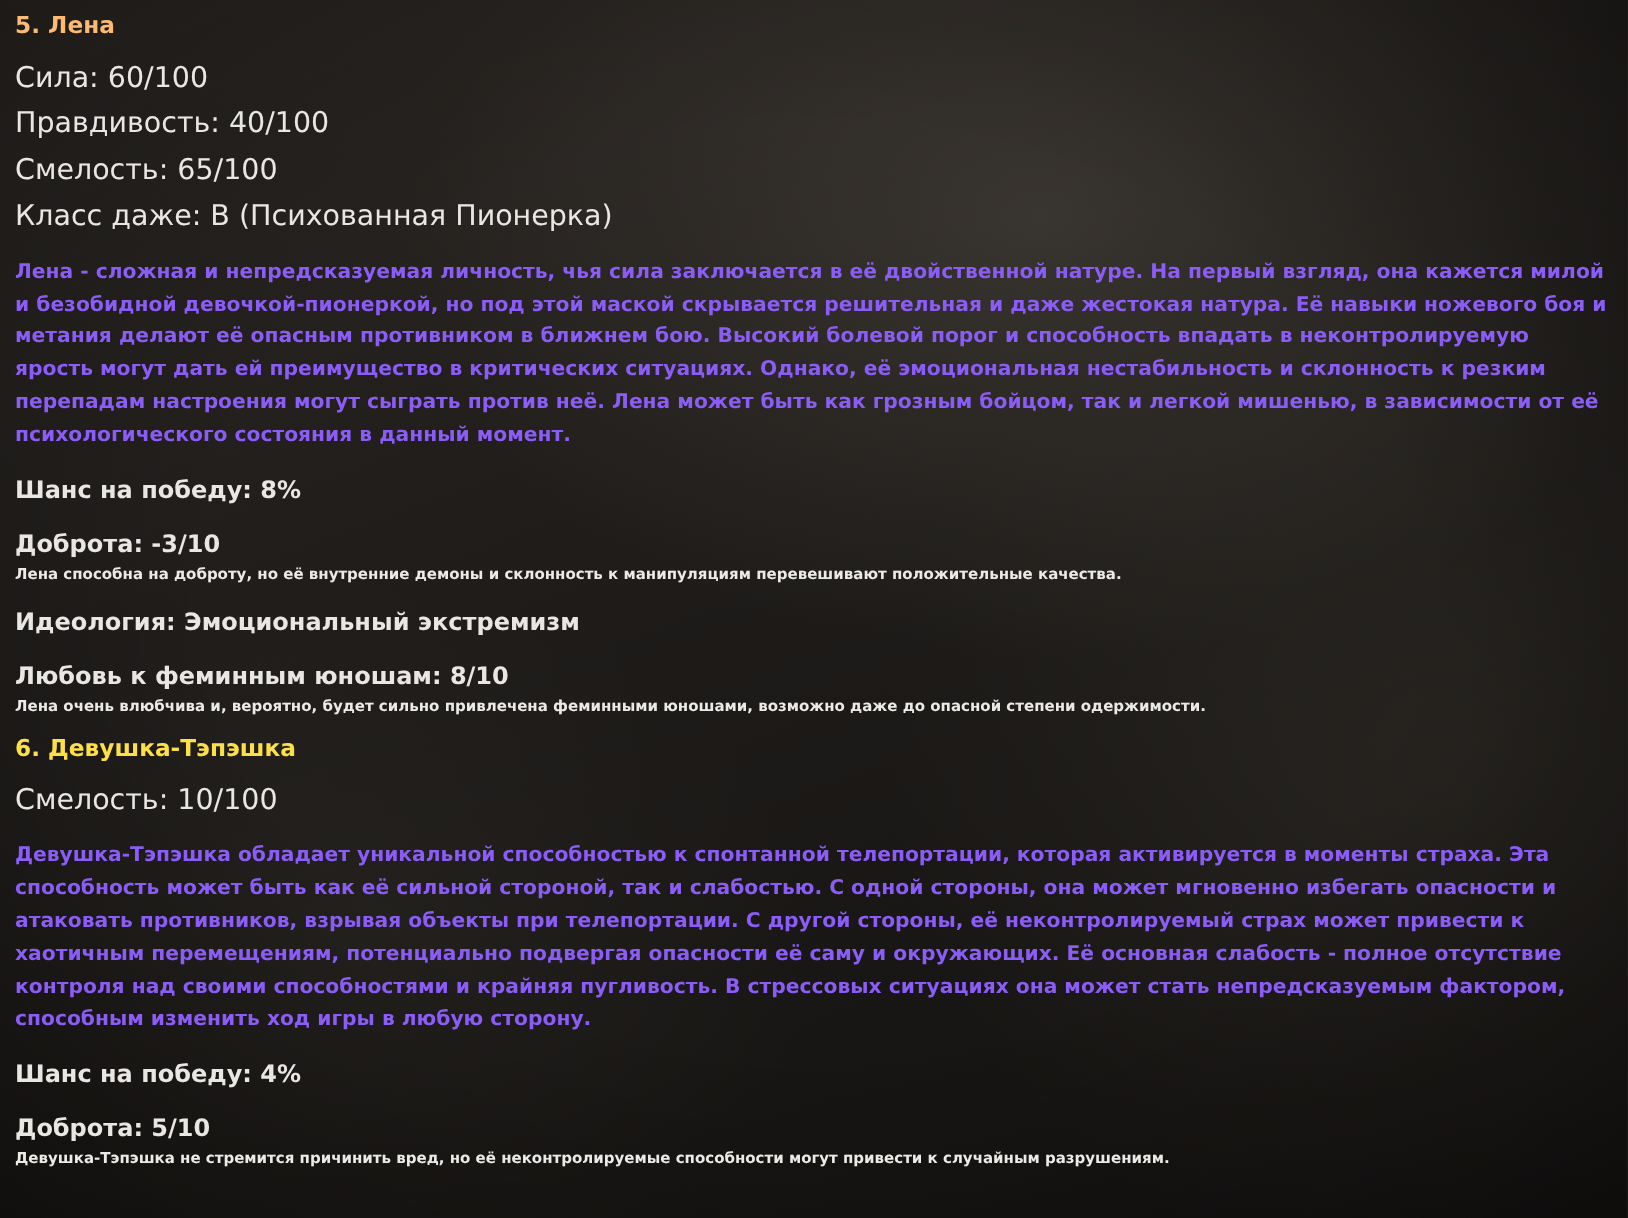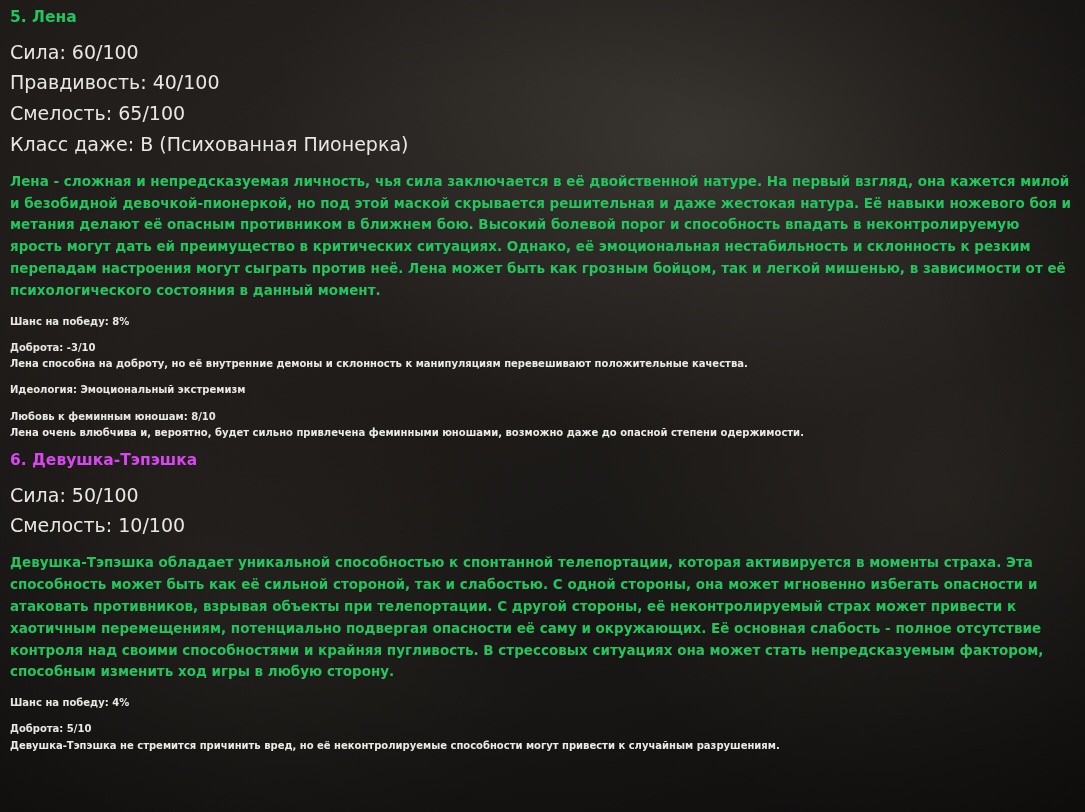--- a/index.html
+++ b/index.html
@@ -52,28 +52,28 @@
     color: #e9e7e4;
   }
   .stats-block {
     margin-bottom: 11px;
   }
   .paragraph {
     font-size: 13.5px;
     font-weight: bold;
     line-height: 1.62;
     margin: 0 0 12px 0;
-    color: #22c55e;
+    color: #8b5cf6;
     text-align: left;
   }
   .section {
     margin-bottom: 10px;
   }
   .section-label {
-    font-size: 10px;
+    font-size: 16px;
     font-weight: bold;
     line-height: 1.62;
     margin: 0;
     color: #e9e7e4;
   }
   .section-note {
     font-size: 10px;
     font-weight: bold;
     line-height: 1.62;
     margin: 0;
@@ -82,21 +82,21 @@
 </style>
 </head>
 <body>
 
 <div class="bg-layer"></div>
 <div class="bg-vignette"></div>
 
 <div class="content">
 
   <div class="char-block">
-    <div class="char-heading" style="color: #22c55e;">5. Лена</div>
+    <div class="char-heading" style="color: #fdba74;">5. Лена</div>
     <div class="stats-block">
       <p class="stat-line">Сила: 60/100</p>
       <p class="stat-line">Правдивость: 40/100</p>
       <p class="stat-line">Смелость: 65/100</p>
       <p class="stat-line">Класс даже: B (Психованная Пионерка)</p>
     </div>
     <p class="paragraph">Лена - сложная и непредсказуемая личность, чья сила заключается в её двойственной натуре. На первый взгляд, она кажется милой и безобидной девочкой-пионеркой, но под этой маской скрывается решительная и даже жестокая натура. Её навыки ножевого боя и метания делают её опасным противником в ближнем бою. Высокий болевой порог и способность впадать в неконтролируемую ярость могут дать ей преимущество в критических ситуациях. Однако, её эмоциональная нестабильность и склонность к резким перепадам настроения могут сыграть против неё. Лена может быть как грозным бойцом, так и легкой мишенью, в зависимости от её психологического состояния в данный момент.</p>
     <div class="section">
       <p class="section-label">Шанс на победу: 8%</p>
     </div>
@@ -107,23 +107,22 @@
     <div class="section">
       <p class="section-label">Идеология: Эмоциональный экстремизм</p>
     </div>
     <div class="section">
       <p class="section-label">Любовь к феминным юношам: 8/10</p>
       <p class="section-note">Лена очень влюбчива и, вероятно, будет сильно привлечена феминными юношами, возможно даже до опасной степени одержимости.</p>
     </div>
   </div>
 
   <div class="char-block">
-    <div class="char-heading" style="color: #d946ef;">6. Девушка-Тэпэшка</div>
+    <div class="char-heading" style="color: #fde047;">6. Девушка-Тэпэшка</div>
     <div class="stats-block">
-      <p class="stat-line">Сила: 50/100</p>
       <p class="stat-line">Смелость: 10/100</p>
     </div>
     <p class="paragraph">Девушка-Тэпэшка обладает уникальной способностью к спонтанной телепортации, которая активируется в моменты страха. Эта способность может быть как её сильной стороной, так и слабостью. С одной стороны, она может мгновенно избегать опасности и атаковать противников, взрывая объекты при телепортации. С другой стороны, её неконтролируемый страх может привести к хаотичным перемещениям, потенциально подвергая опасности её саму и окружающих. Её основная слабость - полное отсутствие контроля над своими способностями и крайняя пугливость. В стрессовых ситуациях она может стать непредсказуемым фактором, способным изменить ход игры в любую сторону.</p>
     <div class="section">
       <p class="section-label">Шанс на победу: 4%</p>
     </div>
     <div class="section">
       <p class="section-label">Доброта: 5/10</p>
       <p class="section-note">Девушка-Тэпэшка не стремится причинить вред, но её неконтролируемые способности могут привести к случайным разрушениям.</p>
     </div>

